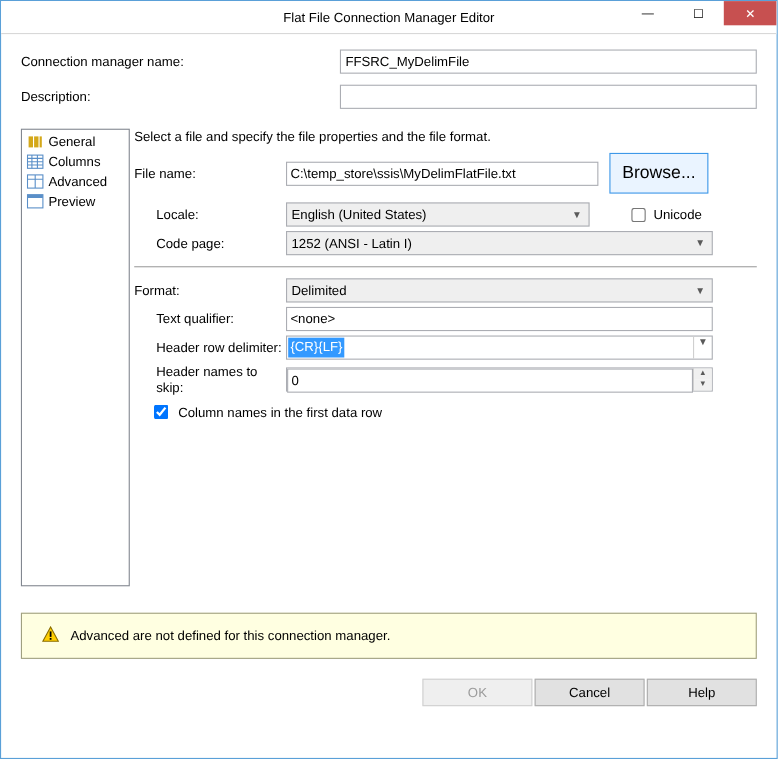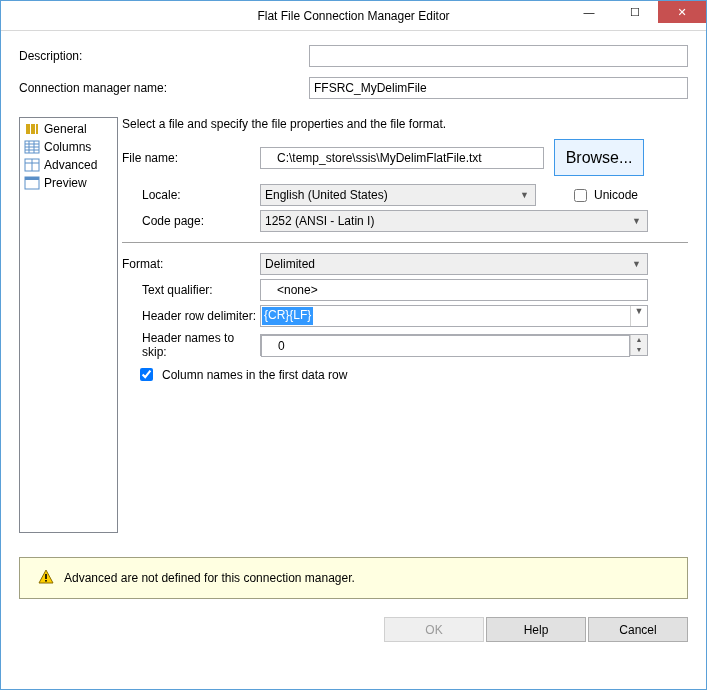--- a/index.html
+++ b/index.html
@@ -108,21 +108,21 @@
   .form-row.indented > label {
     padding-left:20px;
     width:138px;
   }
   .form-row input[type=text], .form-row .combo, .form-row .editable-combo {
     height:22px;
     border:1px solid #abadb3;
     font-family:inherit;
     font-size:12px;
   }
-  .form-row input[type=text] { padding:2px 16px; }
+  .form-row input[type=text] { padding:2px 3px; }
   .file-input { width: 284px; }
   .browse-btn {
     margin-left:10px;
     width:90px;
     height:37px;
     background:#eaf4ff;
     border:1px solid #3e98e8;
     font-family:inherit;
     font-size:16px;
     cursor:pointer;
@@ -252,26 +252,26 @@
   <div class="titlebar-title">Flat File Connection Manager Editor</div>
   <div class="win-buttons">
     <div class="win-btn">—</div>
     <div class="win-btn">☐</div>
     <div class="win-btn close">✕</div>
   </div>
 </div>
 
 <div class="content">
   <div class="top-row">
+    <label>Connection manager name:</label>
+    <input type="text" value="FFSRC_MyDelimFile" style="">
+  </div>
+  <div class="top-row">
     <label>Description:</label>
     <input type="text" value="" style="">
-  </div>
-  <div class="top-row">
-    <label>Connection manager name:</label>
-    <input type="text" value="FFSRC_MyDelimFile" style="">
   </div>
 
   <div class="main-area">
     <div class="nav-pane">
       <div class="nav-item">
         <span class="nav-icon">
           <svg viewBox="0 0 16 16">
               <rect x="2" y="3" width="4" height="10" fill="#d4a81a"></rect>
               <rect x="7" y="3" width="4" height="10" fill="#d4a81a"></rect>
               <rect x="12" y="3" width="2" height="10" fill="#d4a81a"></rect>
@@ -391,15 +391,15 @@
         <polygon points="8,1 15,14 1,14" fill="#ffcf00" stroke="#8a6d00"></polygon>
         <rect x="7.2" y="5" width="1.6" height="5" fill="#000"></rect>
         <rect x="7.2" y="11" width="1.6" height="1.6" fill="#000"></rect>
       </svg>
   </span>
   <span>Advanced are not defined for this connection manager.</span>
 </div>
 
 <div class="button-bar">
   <button class="disabled">OK</button>
+  <button>Cancel</button>
   <button>Help</button>
-  <button>Cancel</button>
 </div>
 
 </body></html>

